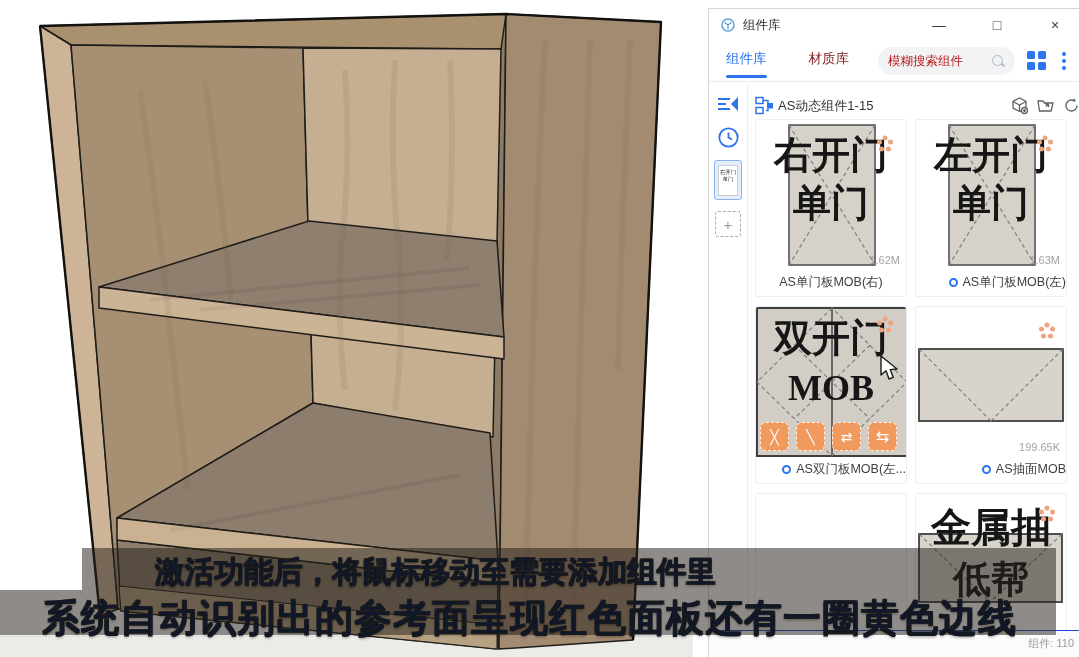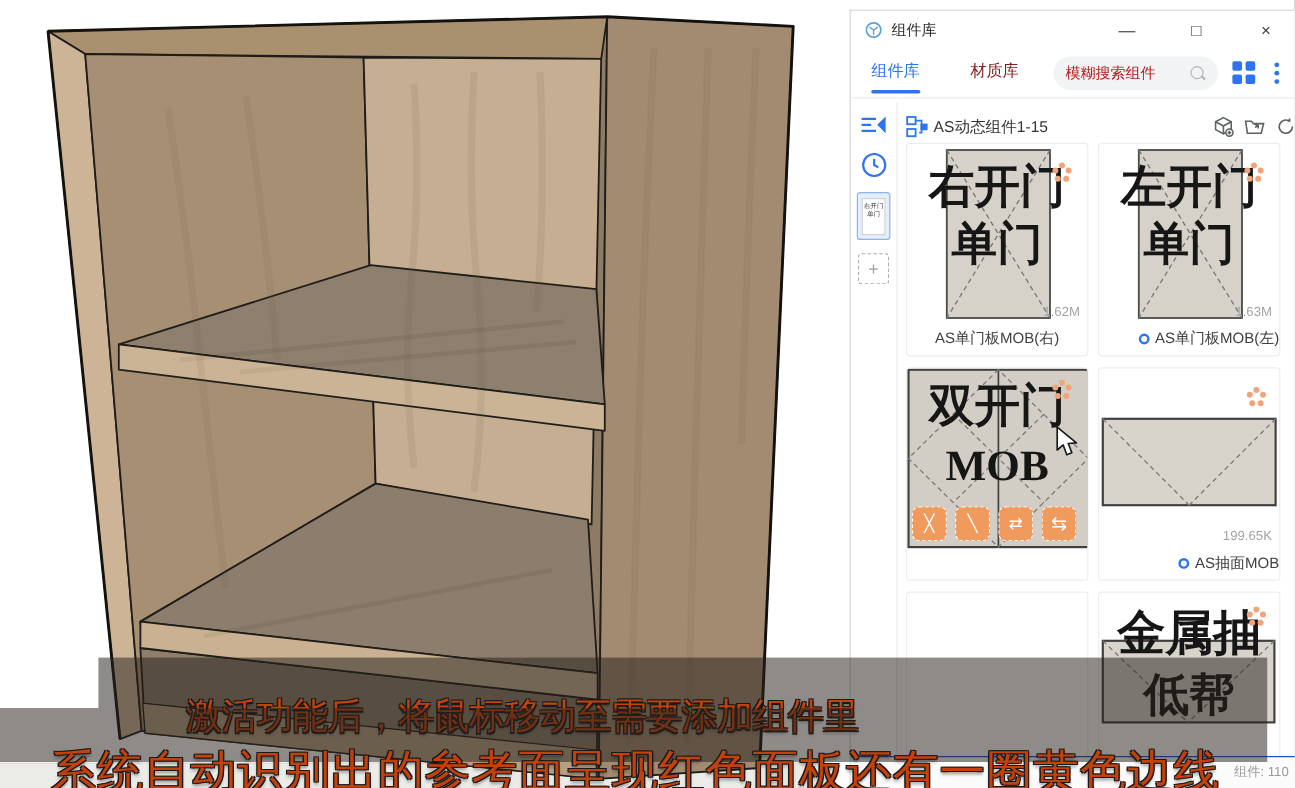--- a/index.html
+++ b/index.html
@@ -82,23 +82,23 @@
         background:repeating-linear-gradient(315deg,#c9c9c9 0 1.5px,transparent 1.5px 5.5px);
         clip-path:polygon(100% 0,100% 100%,0 100%);}
 
   
   .cursor{position:absolute;left:877px;top:355px;z-index:40;}
 
   
   .sub-band{position:absolute;z-index:50;background:rgba(38,32,26,0.52);}
   .band1{left:82px;top:548px;width:974px;height:42px;}
   .band2{left:0;top:590px;width:1056px;height:45px;}
-  .sub-text{position:absolute;color:#c2410c;font-family:"Liberation Serif","DejaVu Serif",serif;
+  .sub-text{position:absolute;color:#0f172a;font-family:"Liberation Serif","DejaVu Serif",serif;
             text-shadow:-1px -1px 0 #1a1a1a,1px -1px 0 #1a1a1a,-1px 1px 0 #1a1a1a,1px 1px 0 #1a1a1a,0 2px 3px rgba(0,0,0,.45);
-            white-space:nowrap;margin-top:25px;}
+            white-space:nowrap;}
   .sub1{left:73px;top:4px;font-size:30px;letter-spacing:-0.5px;}
   .sub2{left:42px;top:3px;font-size:38px;letter-spacing:1px;}
 </style>
 </head>
 <body>
 
 <div class="stage">
 
   <div class="viewport">
     <svg width="693" height="657" viewBox="0 0 693 657">
@@ -281,20 +281,24 @@
           <div class="bigtxt" style="top:6px;font-size:38px;">双开门</div>
           <div class="bigtxt" style="top:60px;font-size:36px;">MOB</div>
           <span class="flower" style="top:8px;right:12px;"></span>
           <div class="actions">
             <span class="act">╳</span>
             <span class="act">╲</span>
             <span class="act">⇄</span>
             <span class="act" style="font-size:16px;">⇆</span>
           </div>
         </div>
+        <div class="title-row with-dot">
+          <span class="bluedot"></span>
+          <span>AS双门板MOB(左...</span>
+        </div>
       </div>
 
       <div class="card">
         <div class="thumb">
           <svg width="152" height="150" viewBox="0 0 152 150">
             <rect x="3" y="42" width="144" height="72" fill="#d8d4cb" stroke="#3f3f3f" stroke-width="1.8"></rect>
             <path d="M3 42 L75 114 M147 42 L75 114" stroke="#7a7a7a" stroke-width="1.1" stroke-dasharray="4 3" fill="none"></path>
           </svg>
           <span class="flower" style="top:14px;right:10px;"></span>
           <span class="size-label">199.65K</span>

